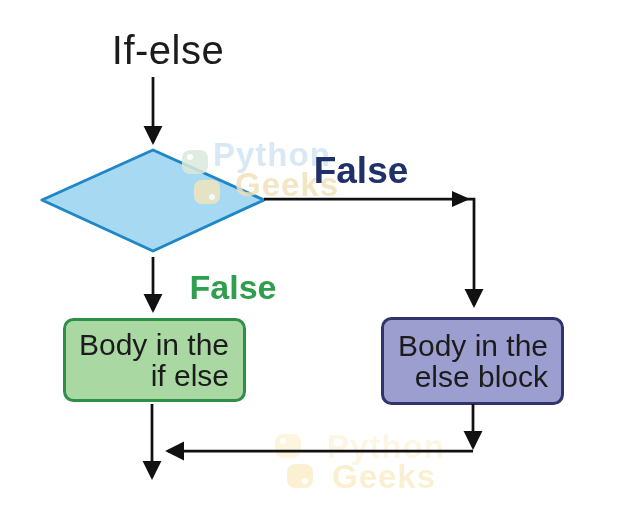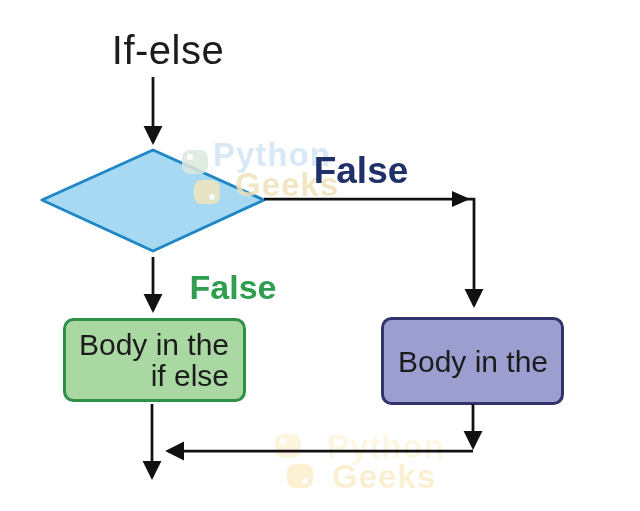--- a/index.html
+++ b/index.html
@@ -94,16 +94,17 @@
   <div class="layer z3" style="pointer-events:none;">
     <div class="label title">If-else</div>
     <div class="label false-label">False</div>
     <div class="label true-label">False</div>
     <div class="label box-label if-box-label">
       <div>Body in the</div>
       <div>if else</div>
     </div>
     <div class="label box-label else-box-label">
       <div>Body in the</div>
+      <div>else block</div>
     </div>
   </div>
 
 </div>
 
 </body></html>

